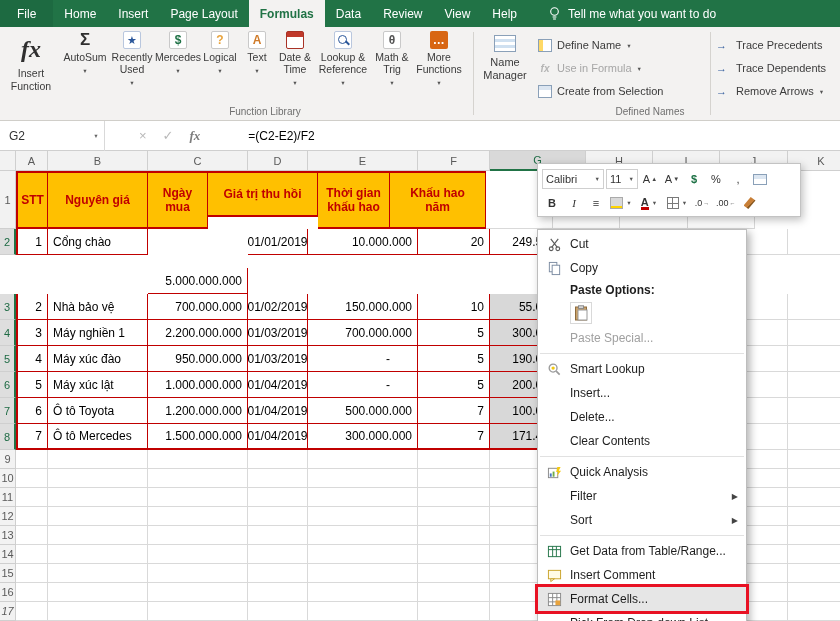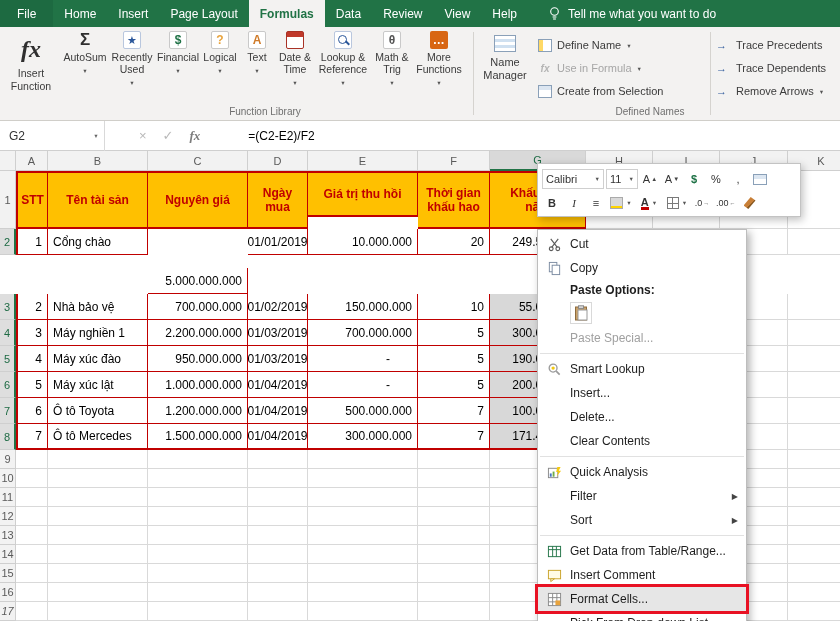--- a/index.html
+++ b/index.html
@@ -151,21 +151,21 @@
           <div class="fcaret">▼</div>
         </div>
         <div class="fbtn" style="width: 48px;">
           <div class="ficon ic-recently_used">★</div>
           <div class="flabel">Recently</div>
           <div class="flabel">Used</div>
           <div class="fcaret">▼</div>
         </div>
         <div class="fbtn" style="width: 44px;">
           <div class="ficon ic-financial">$</div>
-          <div class="flabel">Financial</div>
+          <div class="flabel">Mercedes</div>
           <div class="fcaret">▼</div>
         </div>
         <div class="fbtn" style="width: 40px;">
           <div class="ficon ic-logical">?</div>
           <div class="flabel">Logical</div>
           <div class="fcaret">▼</div>
         </div>
         <div class="fbtn" style="width: 34px;">
           <div class="ficon ic-text">A</div>
           <div class="flabel">Text</div>
@@ -260,21 +260,20 @@
         <div class="shc" style="width: 72px; height: 20px;">F</div>
         <div class="shc selc" style="width: 96px; height: 20px;">G</div>
         <div class="shc" style="width: 67px; height: 20px;">H</div>
         <div class="shc" style="width: 67px; height: 20px;">I</div>
         <div class="shc" style="width: 68px; height: 20px;">J</div>
         <div class="shc" style="width: 67px; height: 20px;">K</div>
       </div>
       <div class="srow">
         <div class="shc" style="width: 16px; height: 58px;">1</div>
         <div class="cell tbl th tbl-t tbl-l" style="width: 32px; height: 58px;">STT</div>
-        <div class="cell tbl th tbl-t" style="width: 100px; height: 58px;">Tên tài sản</div>
         <div class="cell tbl th tbl-t" style="width: 100px; height: 58px;">Nguyên giá</div>
         <div class="cell tbl th tbl-t" style="width: 60px; height: 58px;">Ngày mua</div>
         <div class="cell tbl th tbl-t" style="width: 110px; height: 46px;">Giá trị thu hồi</div>
         <div class="cell tbl th tbl-t" style="width: 72px; height: 58px;">Thời gian khấu hao</div>
         <div class="cell tbl th tbl-t tbl-r" style="width: 96px; height: 58px;">
           <span class="wrapg">Khấu hao năm</span>
         </div>
         <div class="cell" style="width: 67px; height: 58px;"></div>
         <div class="cell" style="width: 67px; height: 58px;"></div>
         <div class="cell" style="width: 68px; height: 58px;"></div>

